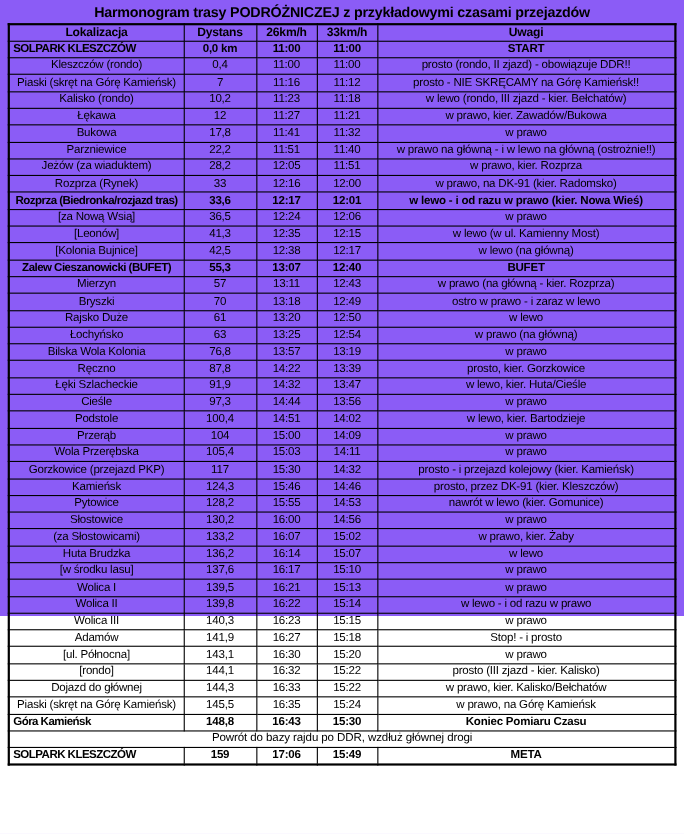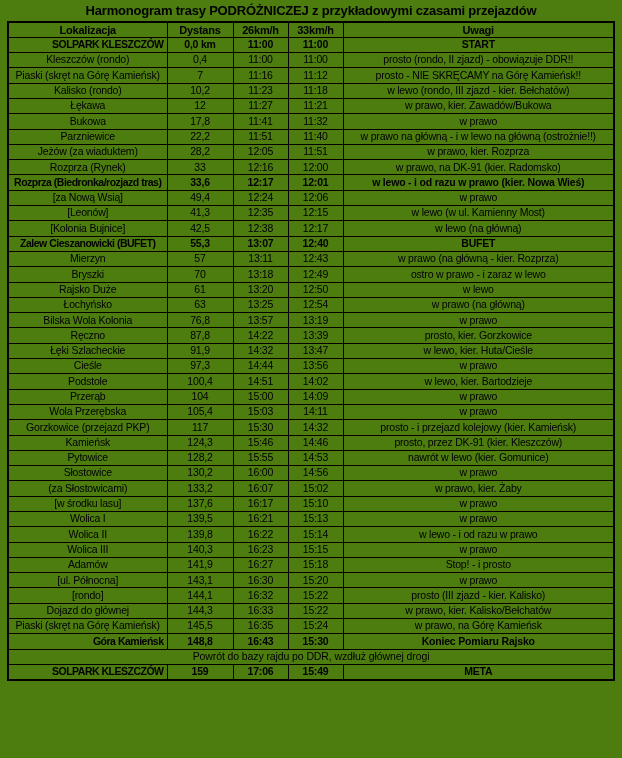--- a/index.html
+++ b/index.html
@@ -8,22 +8,22 @@
     padding: 0;
     background: #ffffff;
     width: 622px;
     height: 758px;
     font-family: "Liberation Sans", sans-serif;
     color: #000000;
     overflow: hidden;
   }
   .page {
     width: 622px;
-    height: 758px;
-    background: #4d7c0f;
+    height: 560px;
+    background: #8b5cf6;
   }
   .doc-title {
     text-align: center;
     font-weight: bold;
     font-size: 13px;
     letter-spacing: -0.2px;
     padding: 3px 0 2px 0;
     line-height: 16px;
     white-space: nowrap;
   }
@@ -45,21 +45,21 @@
     text-align: center;
     vertical-align: middle;
     white-space: nowrap;
     overflow: hidden;
   }
   table.schedule th {
     font-weight: bold;
     font-size: 11px;
   }
   td.loc { text-align: left; }
-  td.loc.center { text-align: right; }
+  td.loc.center { text-align: left; }
   tr.bold td { font-weight: bold; }
   tr.bold td.loc { letter-spacing: -0.5px; }
   tr.span-row td {
     font-weight: normal;
     text-align: center;
     letter-spacing: -0.1px;
   }
 </style>
 </head>
 <body>
@@ -152,21 +152,21 @@
         </tr>
         <tr class="bold">
           <td class="loc">Rozprza (Biedronka/rozjazd tras)</td>
           <td>33,6</td>
           <td>12:17</td>
           <td>12:01</td>
           <td>w lewo - i od razu w prawo (kier. Nowa Wieś)</td>
         </tr>
         <tr>
           <td class="loc">[za Nową Wsią]</td>
-          <td>49,4</td>
+          <td>36,5</td>
           <td>12:24</td>
           <td>12:06</td>
           <td>w prawo</td>
         </tr>
         <tr>
           <td class="loc">[Leonów]</td>
           <td>41,3</td>
           <td>12:35</td>
           <td>12:15</td>
           <td>w lewo (w ul. Kamienny Most)</td>
@@ -291,20 +291,27 @@
           <td>w prawo</td>
         </tr>
         <tr>
           <td class="loc">(za Słostowicami)</td>
           <td>133,2</td>
           <td>16:07</td>
           <td>15:02</td>
           <td>w prawo, kier. Żaby</td>
         </tr>
         <tr>
+          <td class="loc">Huta Brudzka</td>
+          <td>136,2</td>
+          <td>16:14</td>
+          <td>15:07</td>
+          <td>w lewo</td>
+        </tr>
+        <tr>
           <td class="loc">[w środku lasu]</td>
           <td>137,6</td>
           <td>16:17</td>
           <td>15:10</td>
           <td>w prawo</td>
         </tr>
         <tr>
           <td class="loc">Wolica I</td>
           <td>139,5</td>
           <td>16:21</td>
@@ -358,21 +365,21 @@
           <td>145,5</td>
           <td>16:35</td>
           <td>15:24</td>
           <td>w prawo, na Górę Kamieńsk</td>
         </tr>
         <tr class="bold">
           <td class="loc center">Góra Kamieńsk</td>
           <td>148,8</td>
           <td>16:43</td>
           <td>15:30</td>
-          <td>Koniec Pomiaru Rajsko</td>
+          <td>Koniec Pomiaru Czasu</td>
         </tr>
         <tr class="span-row">
           <td colspan="5">Powrót do bazy rajdu po DDR, wzdłuż głównej drogi</td>
         </tr>
         <tr class="bold">
           <td class="loc center">SOLPARK KLESZCZÓW</td>
           <td>159</td>
           <td>17:06</td>
           <td>15:49</td>
           <td>META</td>

